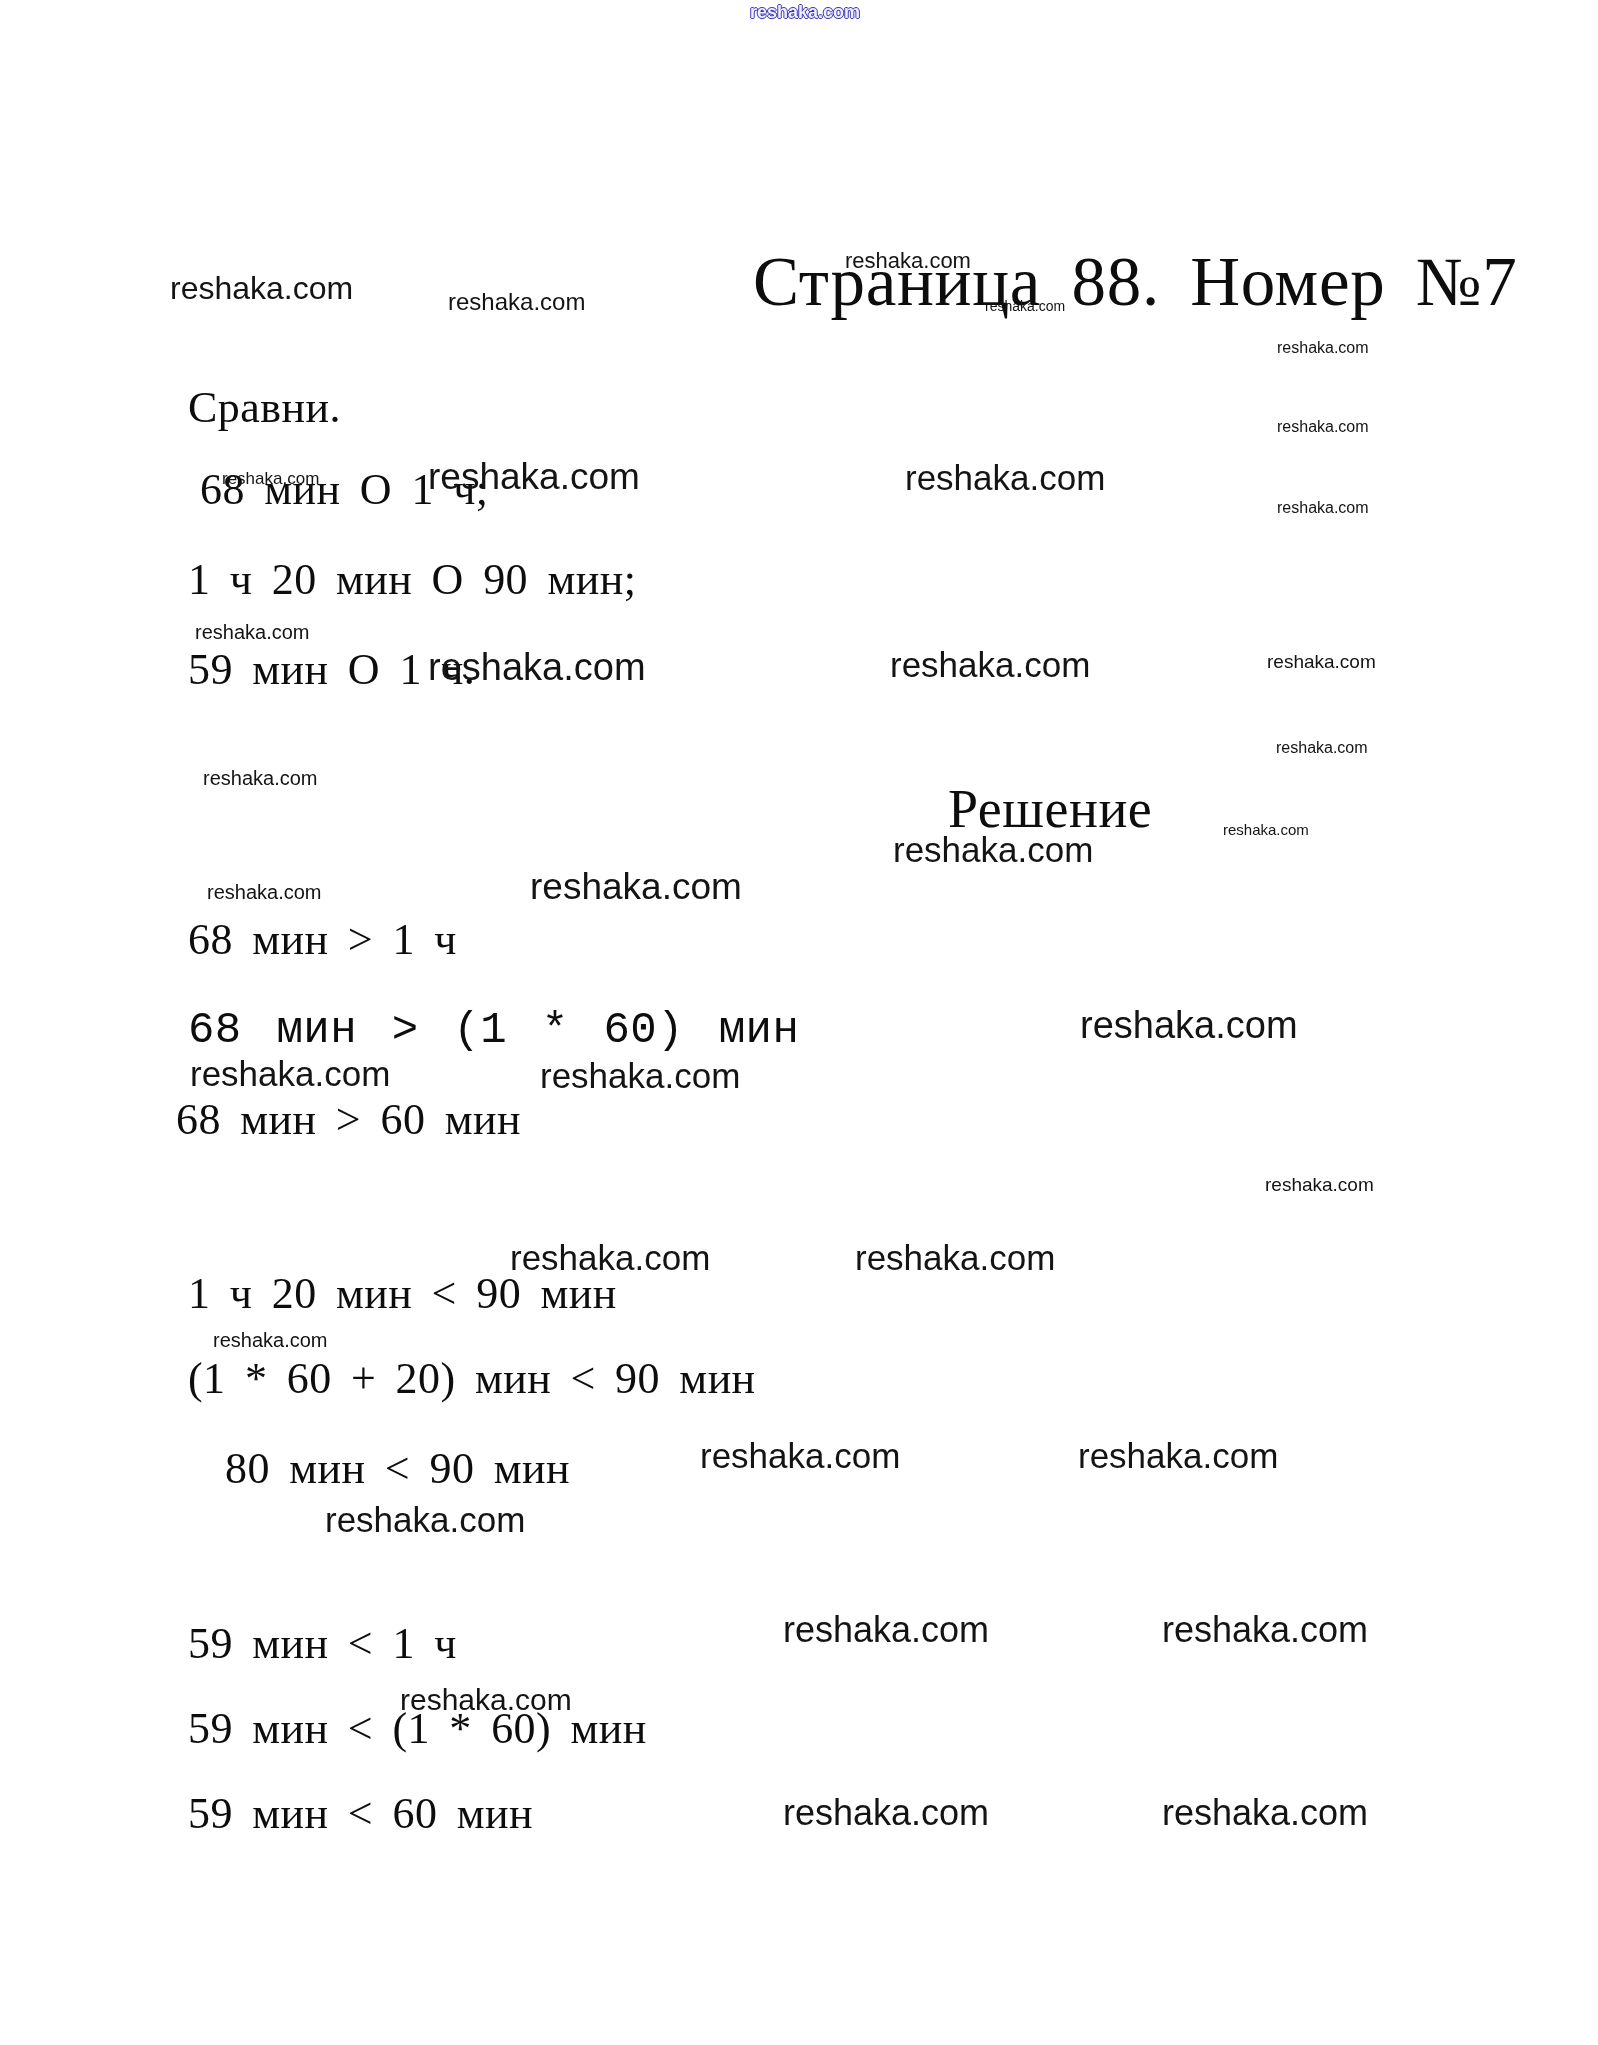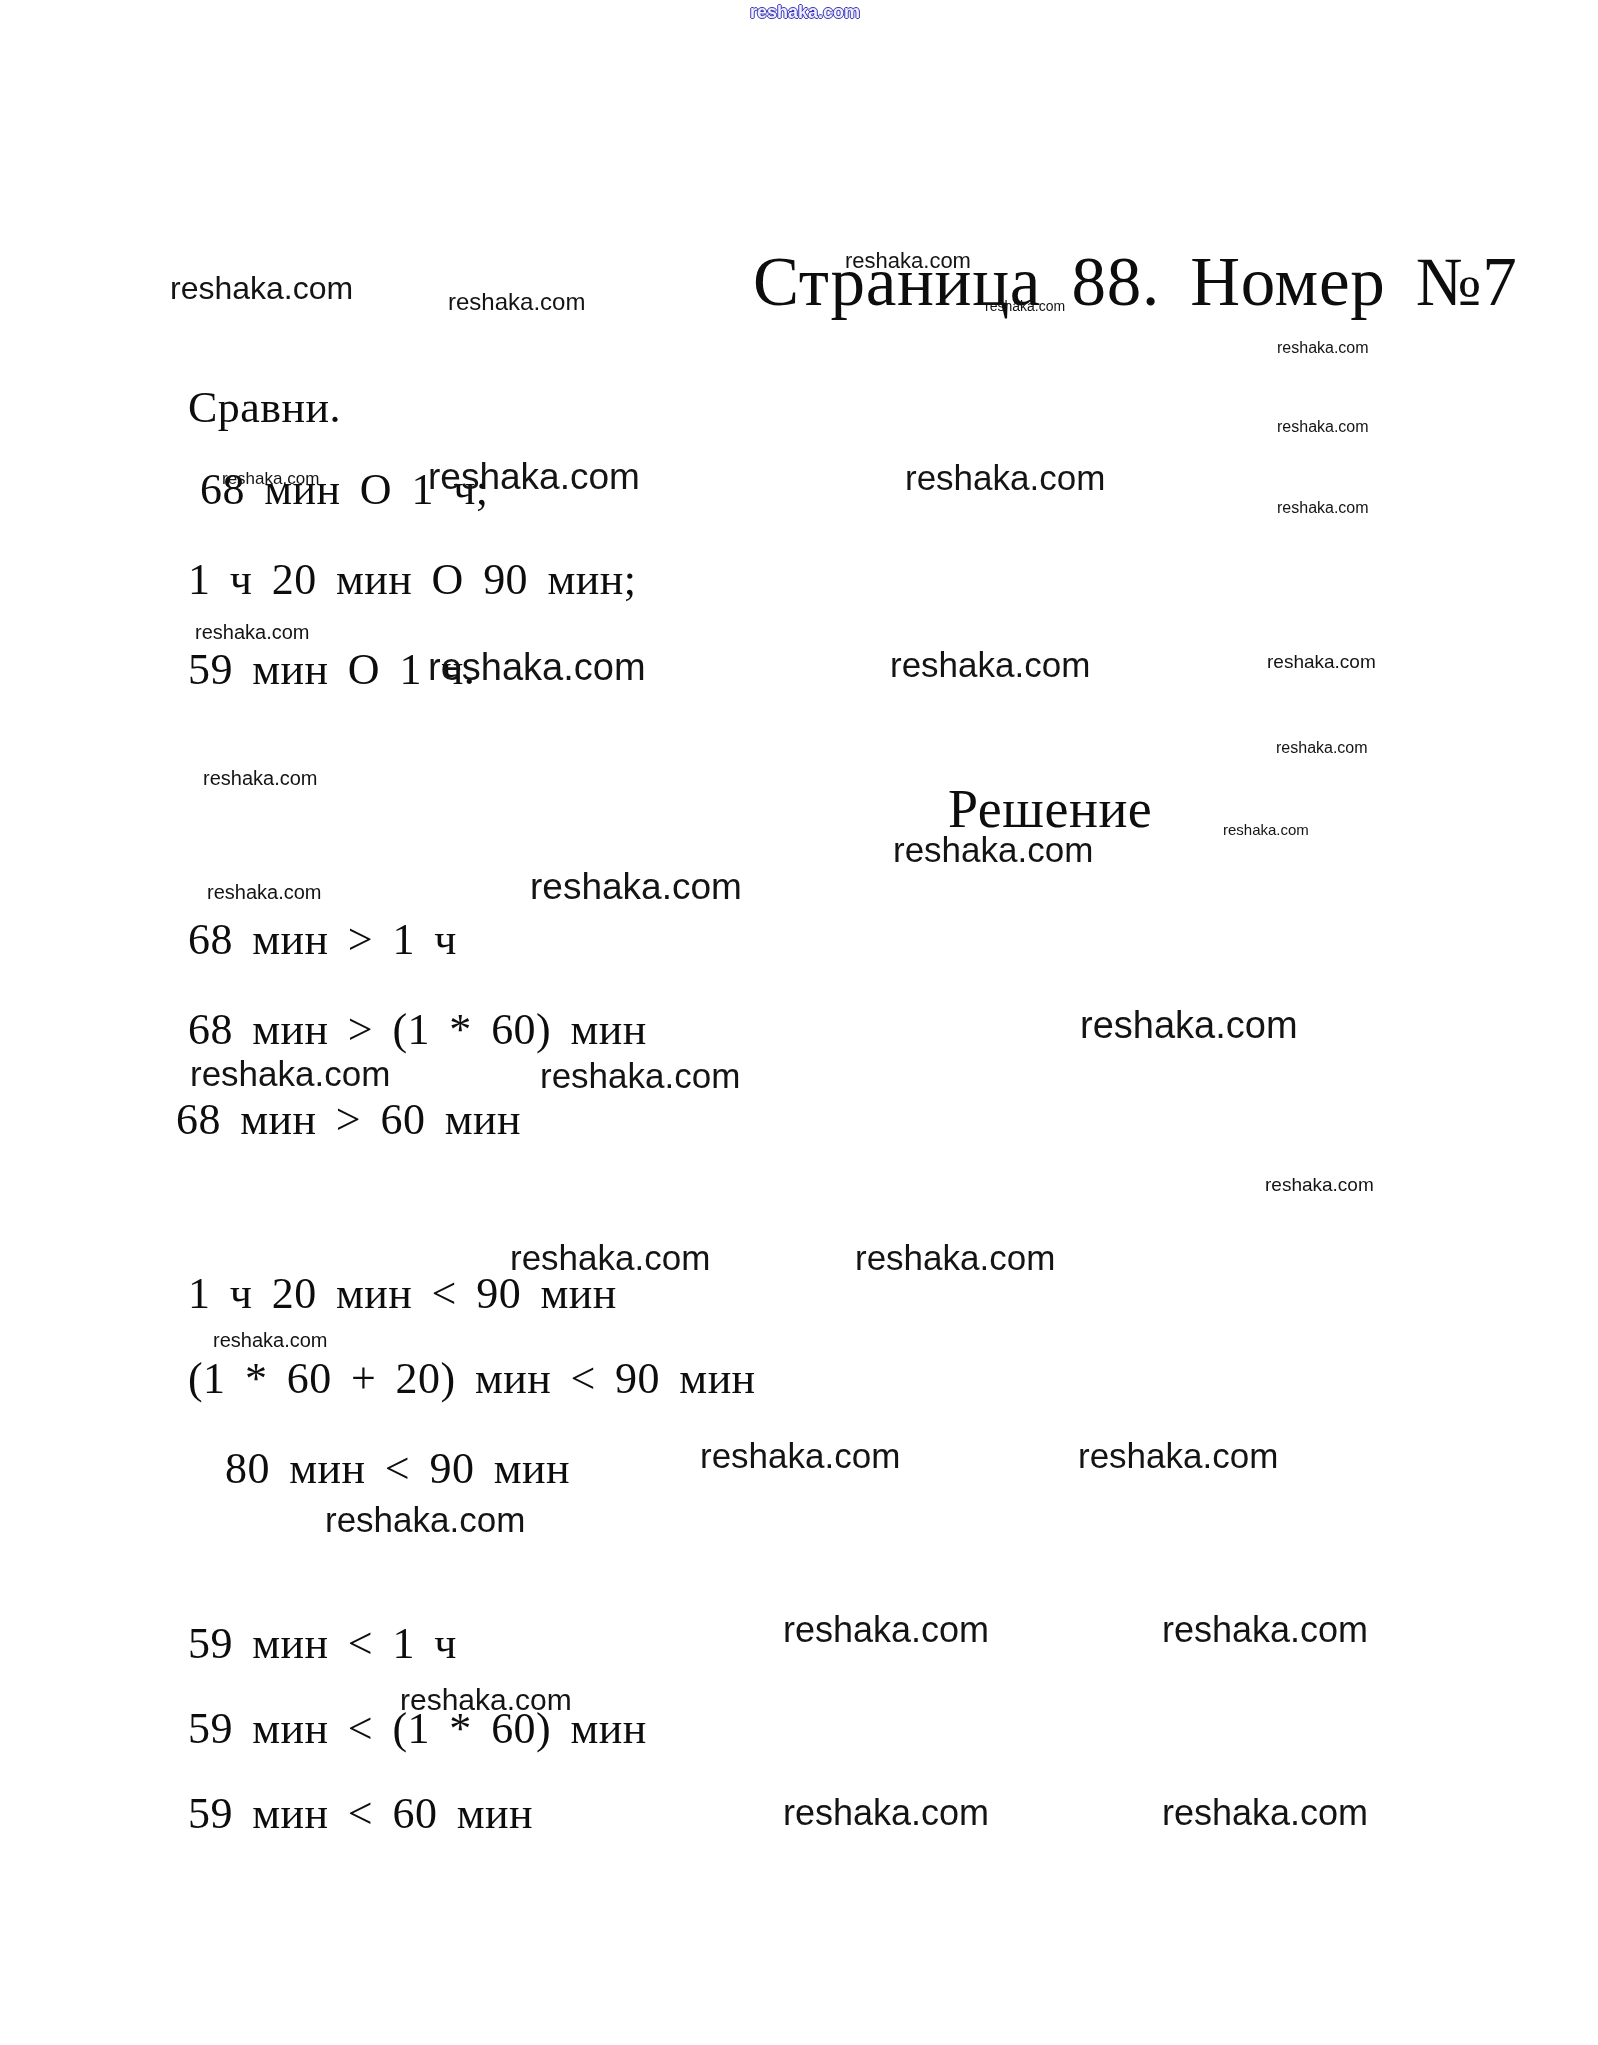--- a/index.html
+++ b/index.html
@@ -21,21 +21,21 @@
     letter-spacing:0.01em;
     line-height:1;
   }
   .pos-title   {left:753px;  top:248px; font-size:69px;}
   .pos-compare {left:188px;  top:386px;}
   .pos-p1      {left:188px;  top:468px;margin-left:12px;}
   .pos-p2      {left:188px;  top:558px;}
   .pos-p3      {left:188px;  top:648px;font-family:Liberation Serif, serif;}
   .pos-solution{left:948px;  top:782px; font-size:54px;}
   .pos-s1a     {left:188px;  top:918px;}
-  .pos-s1b     {left:188px;  top:1008px;}
+  .pos-s1b     {left:188px;  top:1008px;font-family:Liberation Mono, monospace;}
   .pos-s1c     {left:176px;  top:1098px;}
   .pos-s2a     {left:188px;  top:1272px;}
   .pos-s2b     {left:188px;  top:1357px;}
   .pos-s2c     {left:204px;  top:1447px;margin-left:21px;}
   .pos-s3a     {left:188px;  top:1622px;}
   .pos-s3b     {left:188px;  top:1707px;}
   .pos-s3c     {left:188px;  top:1792px;}
   
   .wm{
     position:absolute;

